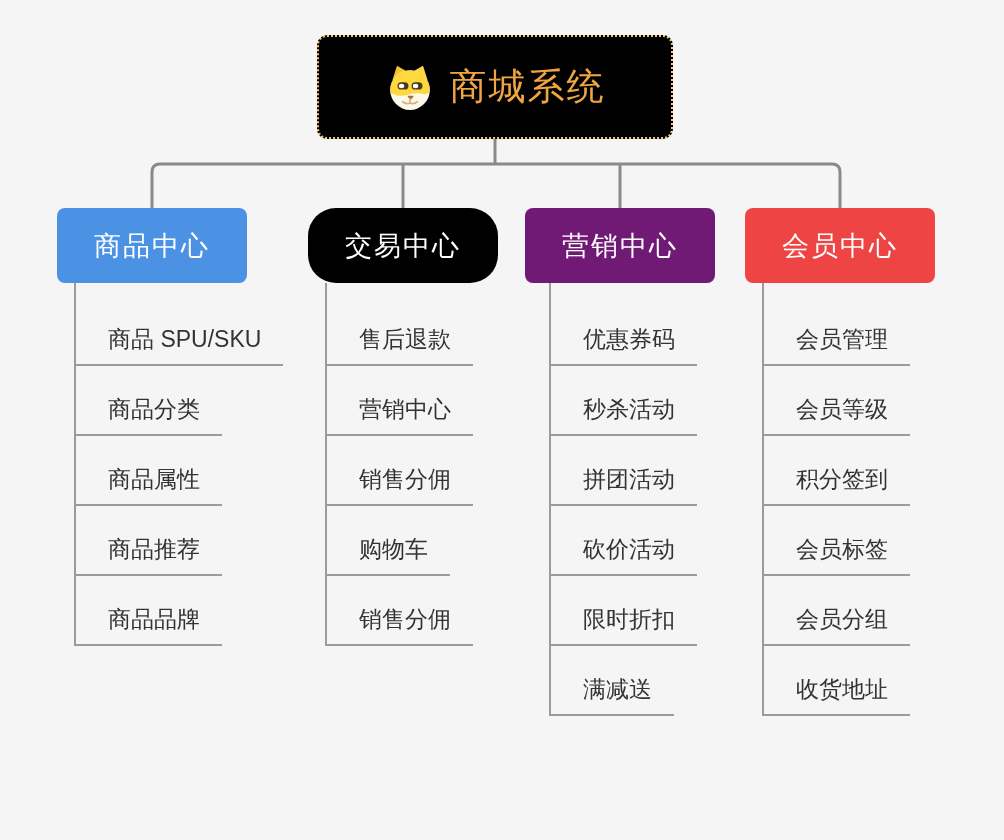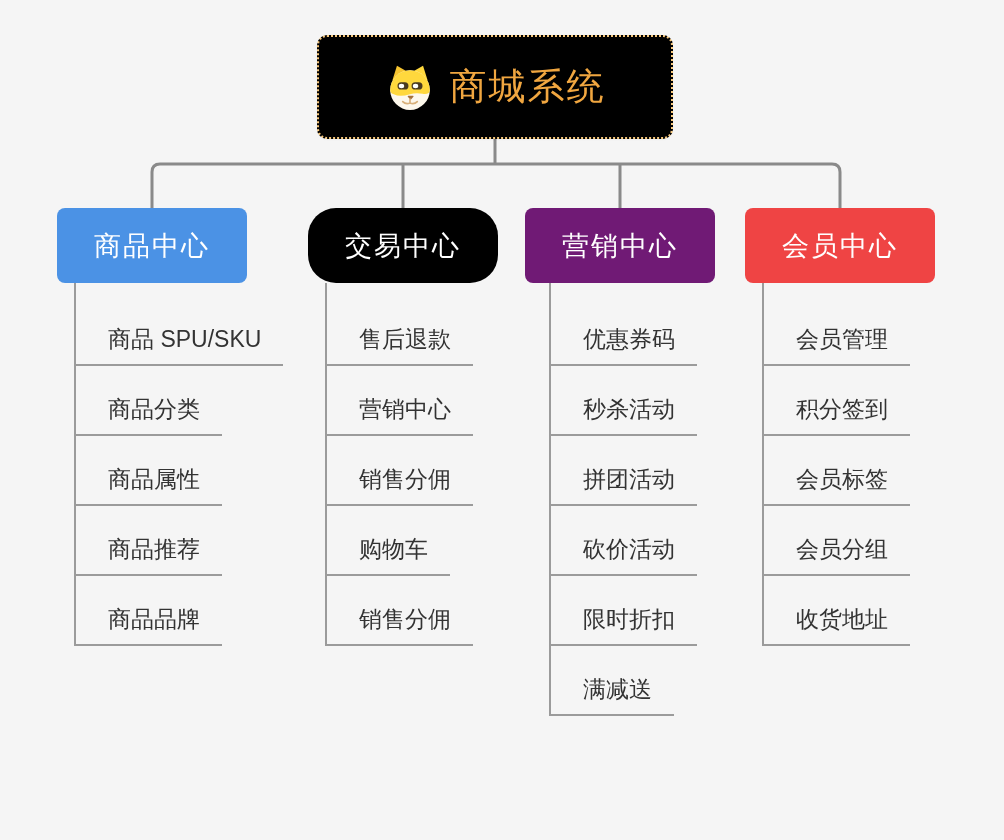--- a/index.html
+++ b/index.html
@@ -190,20 +190,23 @@
 
     <div class="branch branch-3">
       <div class="branch-header" style="background: #ef4444;">
         <span class="branch-label">会员中心</span>
       </div>
       <div class="children" style="border-left-color: rgb(155, 155, 155);">
     <div class="item">
       <span class="item-label">会员管理</span>
     </div>
 
+    <div class="item">
+      <span class="item-label">会员等级</span>
+    </div>
 
     <div class="item">
       <span class="item-label">积分签到</span>
     </div>
 
     <div class="item">
       <span class="item-label">会员标签</span>
     </div>
 
     <div class="item">

